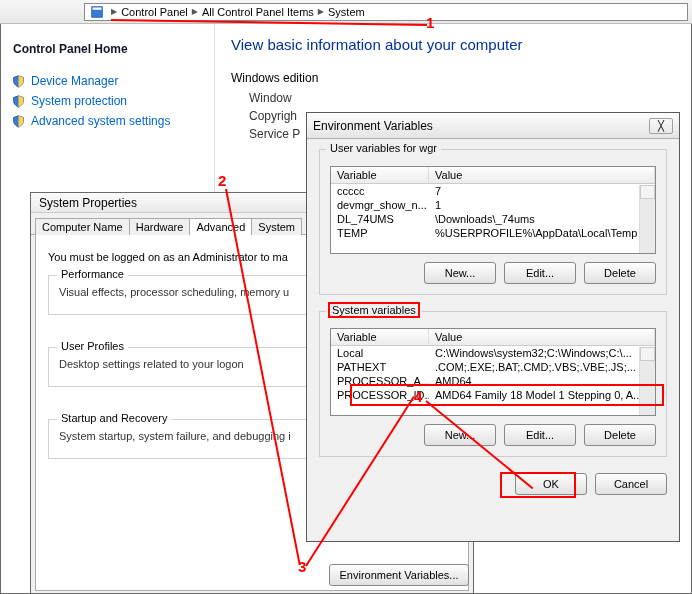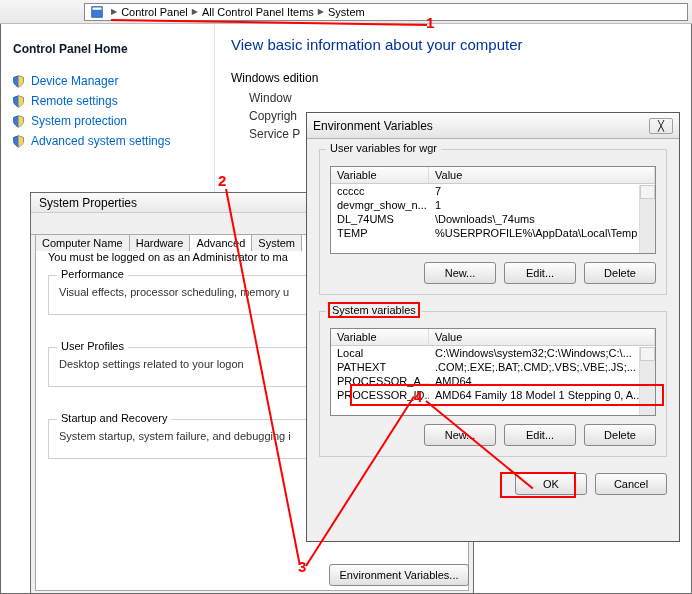--- a/index.html
+++ b/index.html
@@ -23,21 +23,21 @@
   
   .cp-right { flex: 1; padding: 12px 16px; }
   .cp-title { color: #003399; font-size: 15px; margin-bottom: 18px; }
   .section-h { color: #000; font-size: 12px; margin-bottom: 6px; }
   .sub-h { color: #333; margin: 4px 0 4px 18px; }
   
   
   .sysprops { position: absolute; left: 30px; top: 192px; width: 444px; height: 402px; background: #f0f0f0; border: 1px solid #6a6a6a; z-index: 5; font-size: 11px; }
   .sysprops .titlebar { height: 20px; padding-left: 8px; line-height: 20px; border-bottom: 1px solid #ccc; background: linear-gradient(to bottom, #fbfbfb, #e9e9e9); font-size: 12px; }
   .sysprops .tabs { display: flex; padding: 4px 4px 0 4px; border-bottom: 1px solid #aaa; background: #f0f0f0; }
-  .tab { border: 1px solid #aaa; border-bottom: none; padding: 2px 6px 2px 6px; font-size: 11px; background: #f0f0f0; position: relative; top: 17px; margin-right: -1px; }
+  .tab { border: 1px solid #aaa; border-bottom: none; padding: 2px 6px 2px 6px; font-size: 11px; background: #f0f0f0; position: relative; top: 1px; margin-right: -1px; }
   .tab.active { background: #fff; }
   .sysprops .pane { background: #fff; margin: 0 4px 4px 4px; border: 1px solid #aaa; border-top: none; padding: 10px 12px; height: 356px; }
   .pane .msg { margin: 6px 0 12px 0; }
   .group { border: 1px solid #d0d0d0; padding: 10px 10px 16px 10px; margin-bottom: 14px; position: relative; background: #fff; }
   .group .legend { position: absolute; top: -8px; left: 8px; background: #fff; padding: 0 4px; font-size: 11px; }
   .group .desc { color: #333; }
   
   
   .envdlg { position: absolute; left: 306px; top: 112px; width: 374px; height: 430px; background: #f0f0f0; border: 1px solid #5a5a5a; z-index: 10; font-size: 11px; }
   .envdlg .dlgbar { height: 26px; display: flex; align-items: center; justify-content: space-between; padding: 0 6px; background: linear-gradient(to bottom, #fdfdfd, #e4e4e4); border-bottom: 1px solid #b0b0b0; }
@@ -115,29 +115,20 @@
         </span>
       <span>Device Manager</span>
     </div>
     <div class="cp-link">
       <span class="bullet">
           <svg class="shield" viewBox="0 0 16 16">
             <path d="M8 1 L14 3 V8 C14 12 8 15 8 15 C8 15 2 12 2 8 V3 Z" fill="#3a7bd5" stroke="#1a4b95"></path>
             <path d="M8 1 L8 15 C8 15 14 12 14 8 V3 Z" fill="#ffd24d"></path>
           </svg>
         </span>
-      <span>Remote settings</span>
-    </div>
-    <div class="cp-link">
-      <span class="bullet">
-          <svg class="shield" viewBox="0 0 16 16">
-            <path d="M8 1 L14 3 V8 C14 12 8 15 8 15 C8 15 2 12 2 8 V3 Z" fill="#3a7bd5" stroke="#1a4b95"></path>
-            <path d="M8 1 L8 15 C8 15 14 12 14 8 V3 Z" fill="#ffd24d"></path>
-          </svg>
-        </span>
       <span>System protection</span>
     </div>
     <div class="cp-link">
       <span class="bullet">
           <svg class="shield" viewBox="0 0 16 16">
             <path d="M8 1 L14 3 V8 C14 12 8 15 8 15 C8 15 2 12 2 8 V3 Z" fill="#3a7bd5" stroke="#1a4b95"></path>
             <path d="M8 1 L8 15 C8 15 14 12 14 8 V3 Z" fill="#ffd24d"></path>
           </svg>
         </span>
       <span>Advanced system settings</span>

